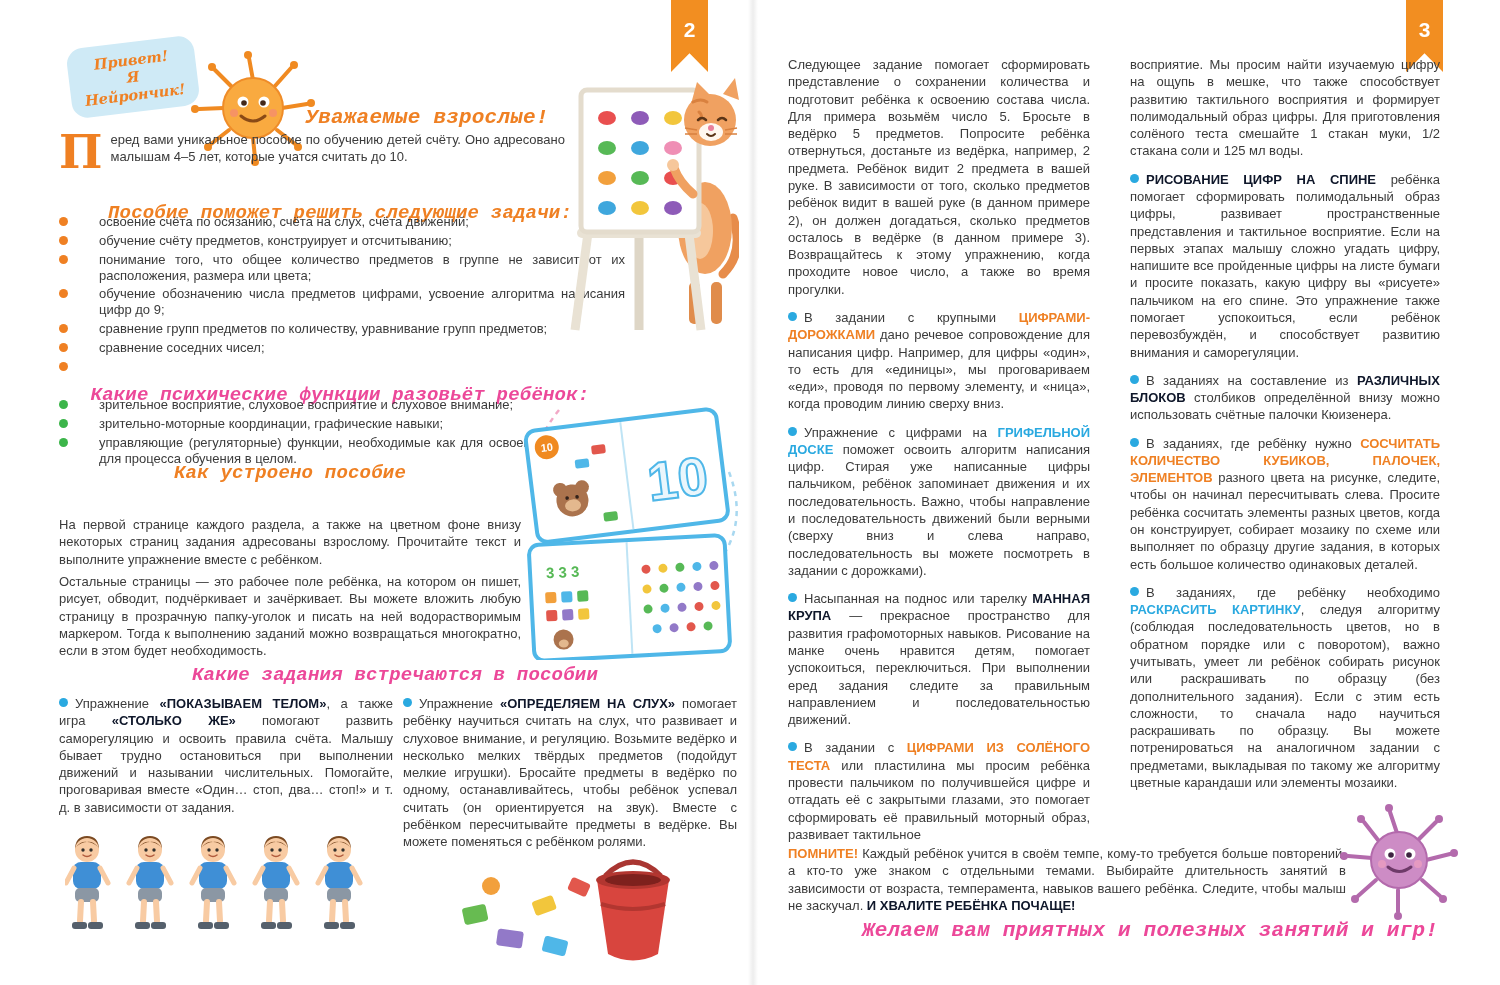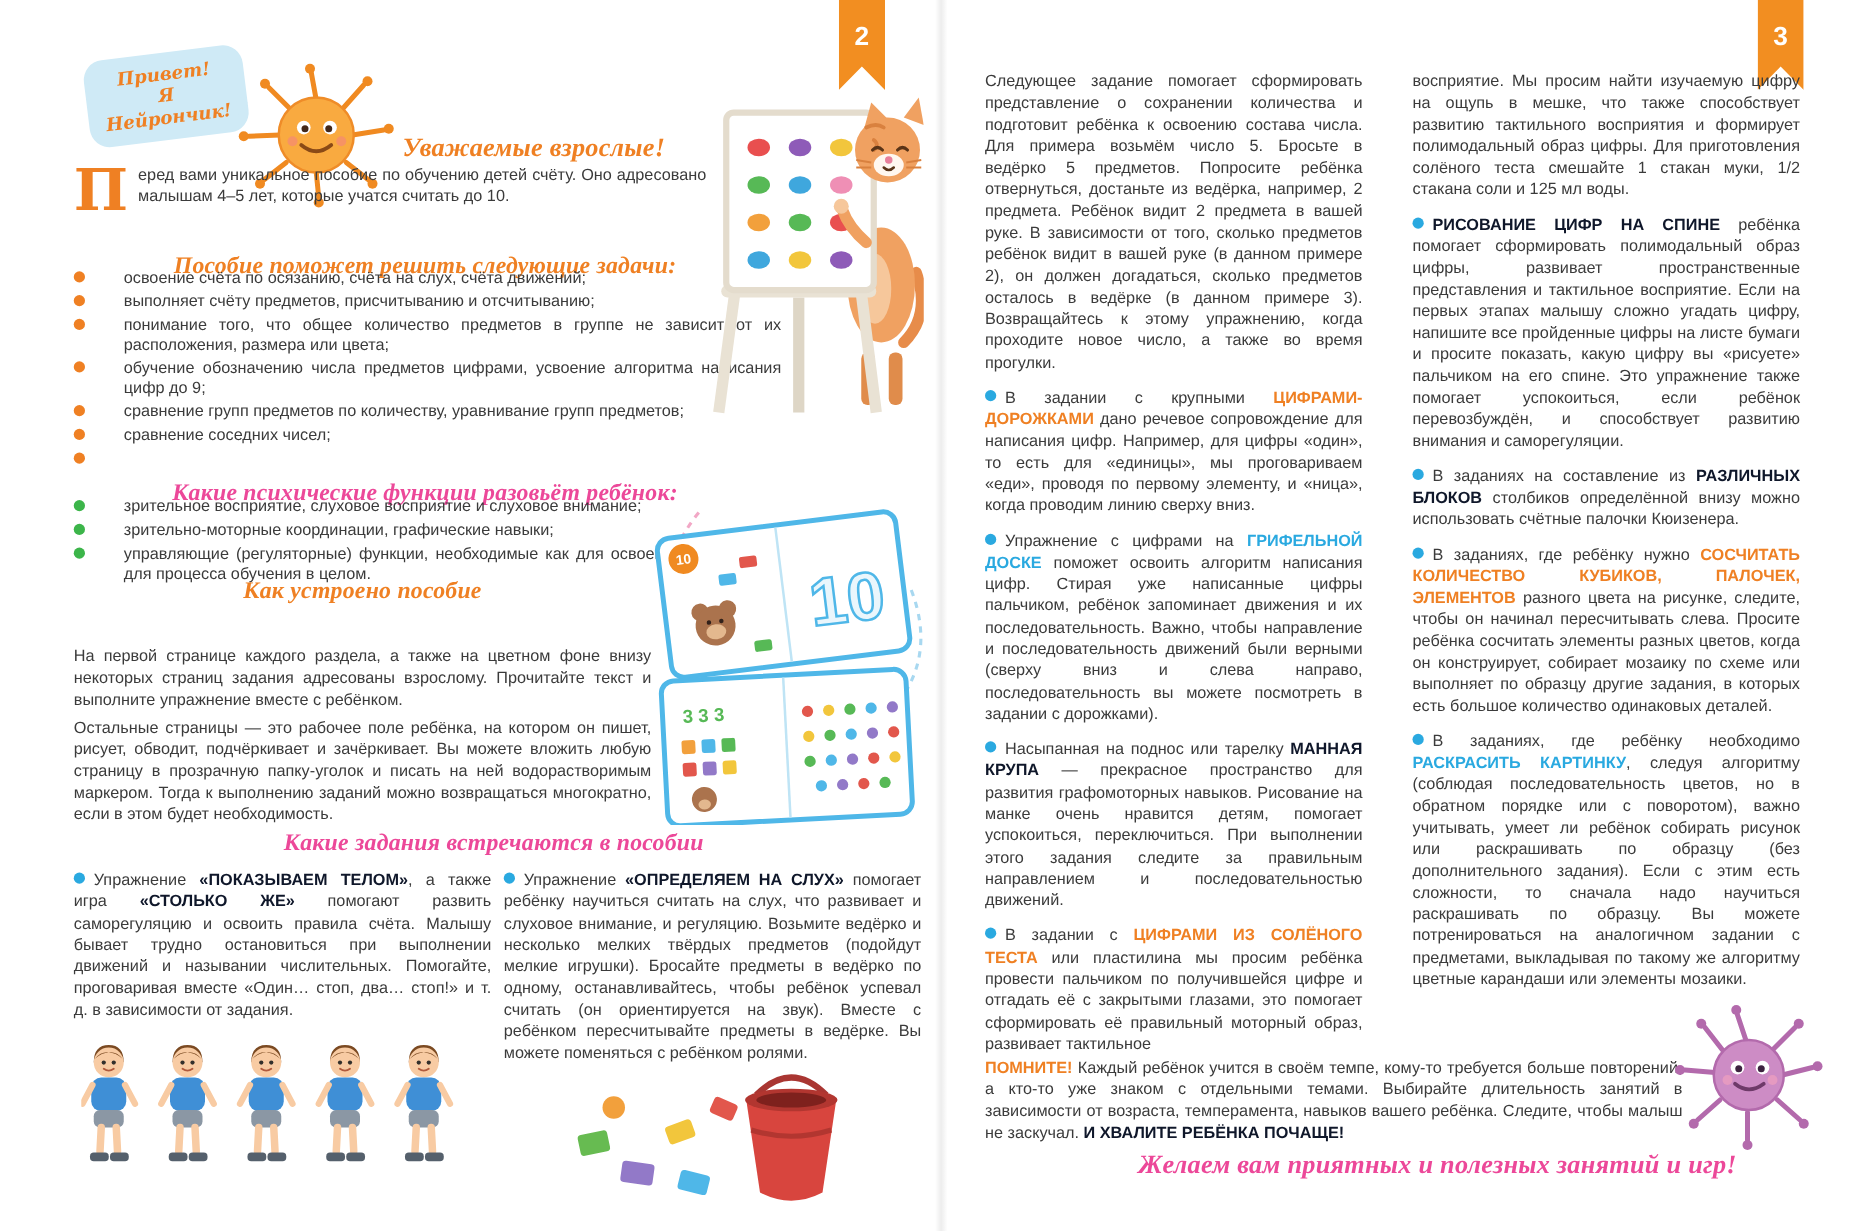--- a/index.html
+++ b/index.html
@@ -3,21 +3,21 @@
 <meta charset="utf-8">
 <style>
   html,body{margin:0;padding:0}
   body{width:1500px;height:985px;background:#ffffff;font-family:"Liberation Sans",sans-serif;color:#3b3b3b;position:relative;overflow:hidden}
   .abs{position:absolute}
   .page{position:absolute;top:0;height:985px}
   #left-page{left:55px;width:680px}
   #right-page{left:780px;width:680px}
   .gutter{position:absolute;left:748px;top:0;width:10px;height:985px;background:linear-gradient(90deg,rgba(0,0,0,0),rgba(0,0,0,0.07),rgba(0,0,0,0))}
   .ribbon{position:absolute;top:0;width:37px;height:72px;background:#f28e21;clip-path:polygon(0 0,100% 0,100% 100%,50% 74%,0 100%);color:#fff;text-align:center;font-weight:bold;font-size:21px;padding-top:18px;box-sizing:border-box}
-  .h-script{position:absolute;font-family:Liberation Serif, serif;font-style:italic;font-weight:bold;text-align:center;letter-spacing:.2px}
+  .h-script{position:absolute;font-family:Liberation Mono, monospace;font-style:italic;font-weight:bold;text-align:center;letter-spacing:.2px}
   .h-orange{color:#ef8023}
   .h-green{color:#ec4899}
   .body,.rich{font-size:13px;line-height:1.33;text-align:justify}
   .hl-orange{color:#ef8023;font-weight:bold}
   .hl-green{color:#0f172a;font-weight:bold}
   .hl-blue{color:#2aa9e0;font-weight:bold}
   .dot{display:inline-block;width:9px;height:9px;border-radius:50%;margin-right:7px;position:relative;top:-1px}
   .dot-orange{background:#ef8023}
   .dot-green{background:#3cb54a}
   .dot-blue{background:#2aa9e0}
@@ -82,21 +82,21 @@
     </div>
 
     <h2 class="h-script h-orange" style="left:0;top:186px;width:570px;font-size:19px">Пособие поможет решить следующие задачи:</h2>
     <div class="abs list" style="left:4px;top:214px;width:566px">
         <div class="item">
           <span class="dot dot-orange"></span>
           <span class="li-text">освоение счёта по осязанию, счёта на слух, счёта движений;</span>
         </div>
         <div class="item">
           <span class="dot dot-orange"></span>
-          <span class="li-text">выполняет счёту предметов, присчитыванию и отсчитыванию;</span>
+          <span class="li-text">обучение счёту предметов, конструирует и отсчитыванию;</span>
         </div>
         <div class="item">
           <span class="dot dot-orange"></span>
           <span class="li-text">понимание того, что общее количество предметов в группе не зависит от их расположения, размера или цвета;</span>
         </div>
         <div class="item">
           <span class="dot dot-orange"></span>
           <span class="li-text">обучение обозначению числа предметов цифрами, усвоение алгоритма написания цифр до 9;</span>
         </div>
         <div class="item">
@@ -279,21 +279,21 @@
 
   <section class="page" id="right-page">
     <div class="ribbon" style="left:626px">
       <span>3</span>
     </div>
 
     <div class="abs col" style="left:8px;top:56px;width:302px">
       <p class="rich">Следующее задание помогает сформировать представление о сохранении количества и подготовит ребёнка к освоению состава числа. Для примера возьмём число 5. Бросьте в ведёрко 5 предметов. Попросите ребёнка отвернуться, достаньте из ведёрка, например, 2 предмета. Ребёнок видит 2 предмета в вашей руке. В зависимости от того, сколько предметов ребёнок видит в вашей руке (в данном примере 2), он должен догадаться, сколько предметов осталось в ведёрке (в данном примере 3). Возвращайтесь к этому упражнению, когда проходите новое число, а также во время прогулки.</p>
       <p class="rich"><span class="dot dot-blue"></span><span>В задании с крупными </span><span class="hl-orange">ЦИФРАМИ-ДОРОЖКАМИ</span><span> дано речевое сопровождение для написания цифр. Например, для цифры «один», то есть для «единицы», мы проговариваем «еди», проводя по первому элементу, и «ница», когда проводим линию сверху вниз.</span></p>
       <p class="rich"><span class="dot dot-blue"></span><span>Упражнение с цифрами на </span><span class="hl-blue">ГРИФЕЛЬНОЙ ДОСКЕ</span><span> поможет освоить алгоритм написания цифр. Стирая уже написанные цифры пальчиком, ребёнок запоминает движения и их последовательность. Важно, чтобы направление и последовательность движений были верными (сверху вниз и слева направо, последовательность вы можете посмотреть в задании с дорожками).</span></p>
-      <p class="rich"><span class="dot dot-blue"></span><span>Насыпанная на поднос или тарелку </span><span class="hl-green">МАННАЯ КРУПА</span><span> — прекрасное пространство для развития графомоторных навыков. Рисование на манке очень нравится детям, помогает успокоиться, переключиться. При выполнении этого задания следите за правильным направлением и последовательностью движений.</span></p>
+      <p class="rich"><span class="dot dot-blue"></span><span>Насыпанная на поднос или тарелку </span><span class="hl-green">МАННАЯ КРУПА</span><span> — прекрасное пространство для развития графомоторных навыков. Рисование на манке очень нравится детям, помогает успокоиться, переключиться. При выполнении еред задания следите за правильным направлением и последовательностью движений.</span></p>
       <p class="rich"><span class="dot dot-blue"></span><span>В задании с </span><span class="hl-orange">ЦИФРАМИ ИЗ СОЛЁНОГО ТЕСТА</span><span> или пластилина мы просим ребёнка провести пальчиком по получившейся цифре и отгадать её с закрытыми глазами, это помогает сформировать её правильный моторный образ, развивает тактильное</span></p>
     </div>
 
     <div class="abs col" style="left:350px;top:56px;width:310px">
       <p class="rich">восприятие. Мы просим найти изучаемую цифру на ощупь в мешке, что также способствует развитию тактильного восприятия и формирует полимодальный образ цифры. Для приготовления солёного теста смешайте 1 стакан муки, 1/2 стакана соли и 125 мл воды.</p>
       <p class="rich"><span class="dot dot-blue"></span><span class="hl-green">РИСОВАНИЕ ЦИФР НА СПИНЕ</span><span> ребёнка помогает сформировать полимодальный образ цифры, развивает пространственные представления и тактильное восприятие. Если на первых этапах малышу сложно угадать цифру, напишите все пройденные цифры на листе бумаги и просите показать, какую цифру вы «рисуете» пальчиком на его спине. Это упражнение также помогает успокоиться, если ребёнок перевозбуждён, и способствует развитию внимания и саморегуляции.</span></p>
       <p class="rich"><span class="dot dot-blue"></span><span>В заданиях на составление из </span><span class="hl-green">РАЗЛИЧНЫХ БЛОКОВ</span><span> столбиков определённой внизу можно использовать счётные палочки Кюизенера.</span></p>
       <p class="rich"><span class="dot dot-blue"></span><span>В заданиях, где ребёнку нужно </span><span class="hl-orange">СОСЧИТАТЬ КОЛИЧЕСТВО КУБИКОВ, ПАЛОЧЕК, ЭЛЕМЕНТОВ</span><span> разного цвета на рисунке, следите, чтобы он начинал пересчитывать слева. Просите ребёнка сосчитать элементы разных цветов, когда он конструирует, собирает мозаику по схеме или выполняет по образцу другие задания, в которых есть большое количество одинаковых деталей.</span></p>
       <p class="rich"><span class="dot dot-blue"></span><span>В заданиях, где ребёнку необходимо </span><span class="hl-blue">РАСКРАСИТЬ КАРТИНКУ</span><span>, следуя алгоритму (соблюдая последовательность цветов, но в обратном порядке или с поворотом), важно учитывать, умеет ли ребёнок собирать рисунок или раскрашивать по образцу (без дополнительного задания). Если с этим есть сложности, то сначала надо научиться раскрашивать по образцу. Вы можете потренироваться на аналогичном задании с предметами, выкладывая по такому же алгоритму цветные карандаши или элементы мозаики.</span></p>
     </div>

